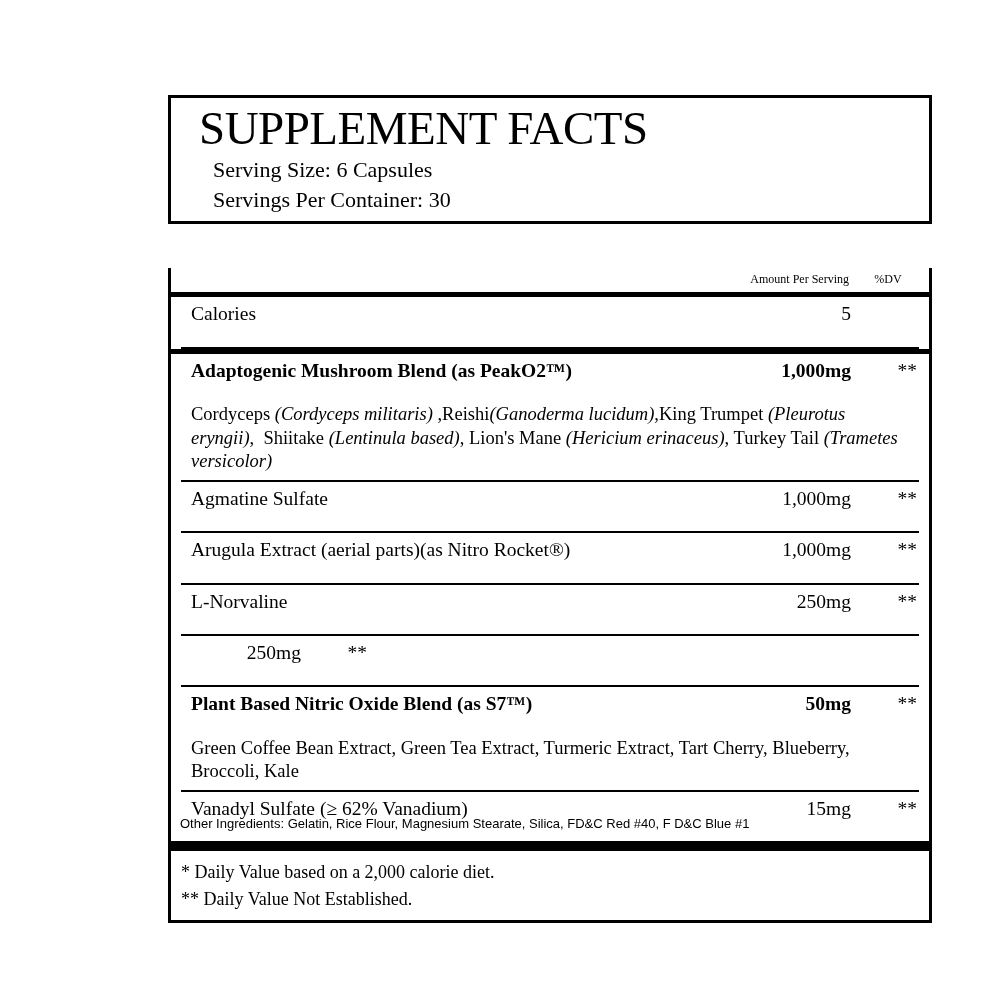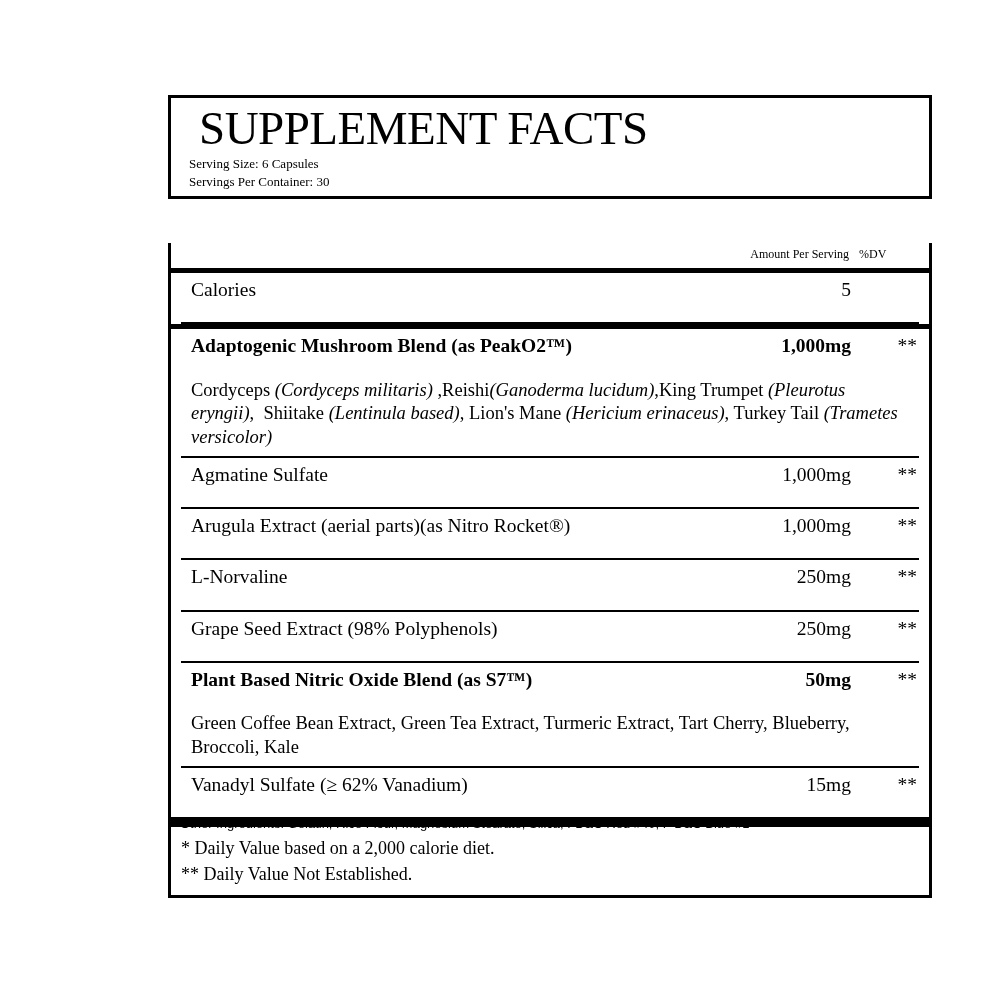--- a/index.html
+++ b/index.html
@@ -34,23 +34,23 @@
   }
   .title {
     font-size: 47px;
     line-height: 1.05;
     letter-spacing: -0.5px;
     font-weight: 400;
     white-space: nowrap;
     margin: 0 0 2px 14px;
   }
   .serving-line {
-    font-size: 13px;
+    font-size: 22px;
     line-height: 1.35;
-    margin-left: 4px;
+    margin-left: 28px;
   }
 
   
   .rule-thick {
     height: 10px;
     background: #000;
   }
   .rule-med {
     height: 5px;
     background: #000;
@@ -90,21 +90,21 @@
     margin-top: 44px;
   }
   .col-head .amt {
     flex: 0 0 auto;
     text-align: right;
     padding-right: 10px;
     font-weight: 400;
   }
   .col-head .dv {
     flex: 0 0 58px;
-    text-align: left;
+    text-align: center;
   }
   .col-head .spacer { flex: 1 1 auto; }
 
   .bold { font-weight: bold; }
   .blend-desc {
     font-size: 18.5px;
     line-height: 1.28;
     padding: 0 4px 6px 10px;
   }
   .blend-desc em { font-style: italic; }
@@ -192,21 +192,20 @@
       <div class="inner-sep"></div>
 
       <div class="row">
         <span class="name">L-Norvaline</span>
         <span class="amt">250mg</span>
         <span class="dv">**</span>
       </div>
       <div class="inner-sep"></div>
 
       <div class="row">
-        <span class="name">Grape Seed Extract (98% Polyphenols)</span>
         <span class="amt">250mg</span>
         <span class="dv">**</span>
       </div>
       <div class="inner-sep"></div>
 
       <div>
         <div class="row">
           <span class="name bold">Plant Based Nitric Oxide Blend (as S7™)</span>
           <span class="amt bold">50mg</span>
           <span class="dv">**</span>

